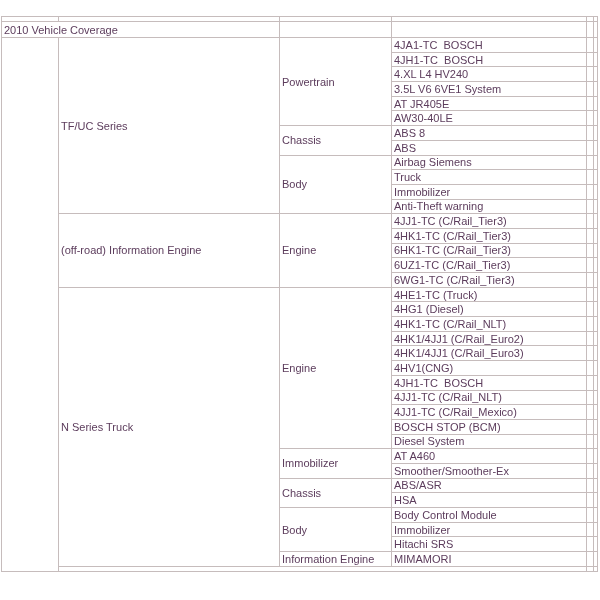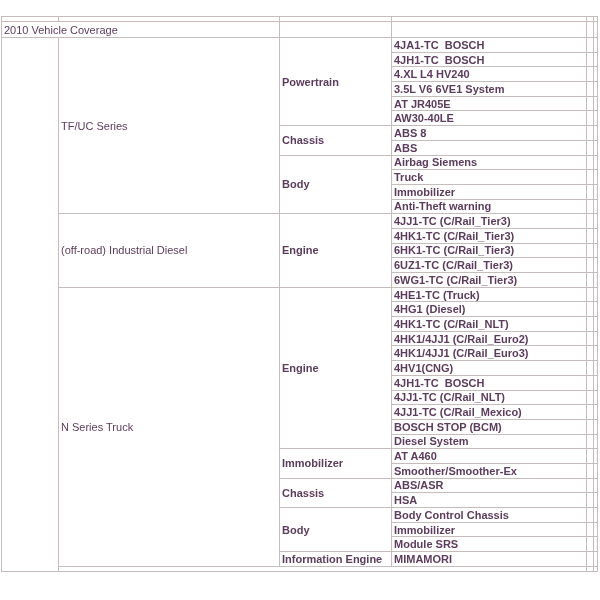--- a/index.html
+++ b/index.html
@@ -27,22 +27,22 @@
     padding: 0 1px 0 2px;
     white-space: pre;
     overflow: hidden;
     vertical-align: middle;
   }
   tr.thin-row td { height: 4px; padding: 0; }
   tr.header-row td { height: 15px; }
   tr.content-row td { height: 13.7px; }
   td.title-cell { text-align: left; }
   td.series-cell { vertical-align: middle; }
-  td.category-cell { vertical-align: middle; font-weight: bold; }
-  td.item-cell { vertical-align: middle; font-weight: bold; }
+  td.category-cell { vertical-align: middle; }
+  td.item-cell { vertical-align: middle; }
 </style>
 </head>
 <body>
 
 <table class="coverage">
   <colgroup>
     <col style="width:57px">
     <col style="width:221px">
     <col style="width:112px">
     <col style="width:195px">
@@ -124,21 +124,21 @@
         <td class="item-cell">Immobilizer</td>
         <td></td>
         <td></td>
       </tr>
       <tr class="content-row">
         <td class="item-cell">Anti-Theft warning</td>
         <td></td>
         <td></td>
       </tr>
       <tr class="content-row">
-        <td class="series-cell" rowspan="5">(off-road) Industrial Diesel</td>
+        <td class="series-cell" rowspan="5">(off-road) Information Engine</td>
         <td class="category-cell" rowspan="5">Engine</td>
         <td class="item-cell">4JJ1-TC (C/Rail_Tier3)</td>
         <td></td>
         <td></td>
       </tr>
       <tr class="content-row">
         <td class="item-cell">4HK1-TC (C/Rail_Tier3)</td>
         <td></td>
         <td></td>
       </tr>
@@ -231,31 +231,31 @@
         <td></td>
         <td></td>
       </tr>
       <tr class="content-row">
         <td class="item-cell">HSA</td>
         <td></td>
         <td></td>
       </tr>
       <tr class="content-row">
         <td class="category-cell" rowspan="3">Body</td>
-        <td class="item-cell">Body Control Chassis</td>
+        <td class="item-cell">Body Control Module</td>
         <td></td>
         <td></td>
       </tr>
       <tr class="content-row">
         <td class="item-cell">Immobilizer</td>
         <td></td>
         <td></td>
       </tr>
       <tr class="content-row">
-        <td class="item-cell">Module SRS</td>
+        <td class="item-cell">Hitachi SRS</td>
         <td></td>
         <td></td>
       </tr>
       <tr class="content-row">
         <td class="category-cell" rowspan="1">Information Engine</td>
         <td class="item-cell">MIMAMORI</td>
         <td></td>
         <td></td>
       </tr>
       <tr class="thin-row">

